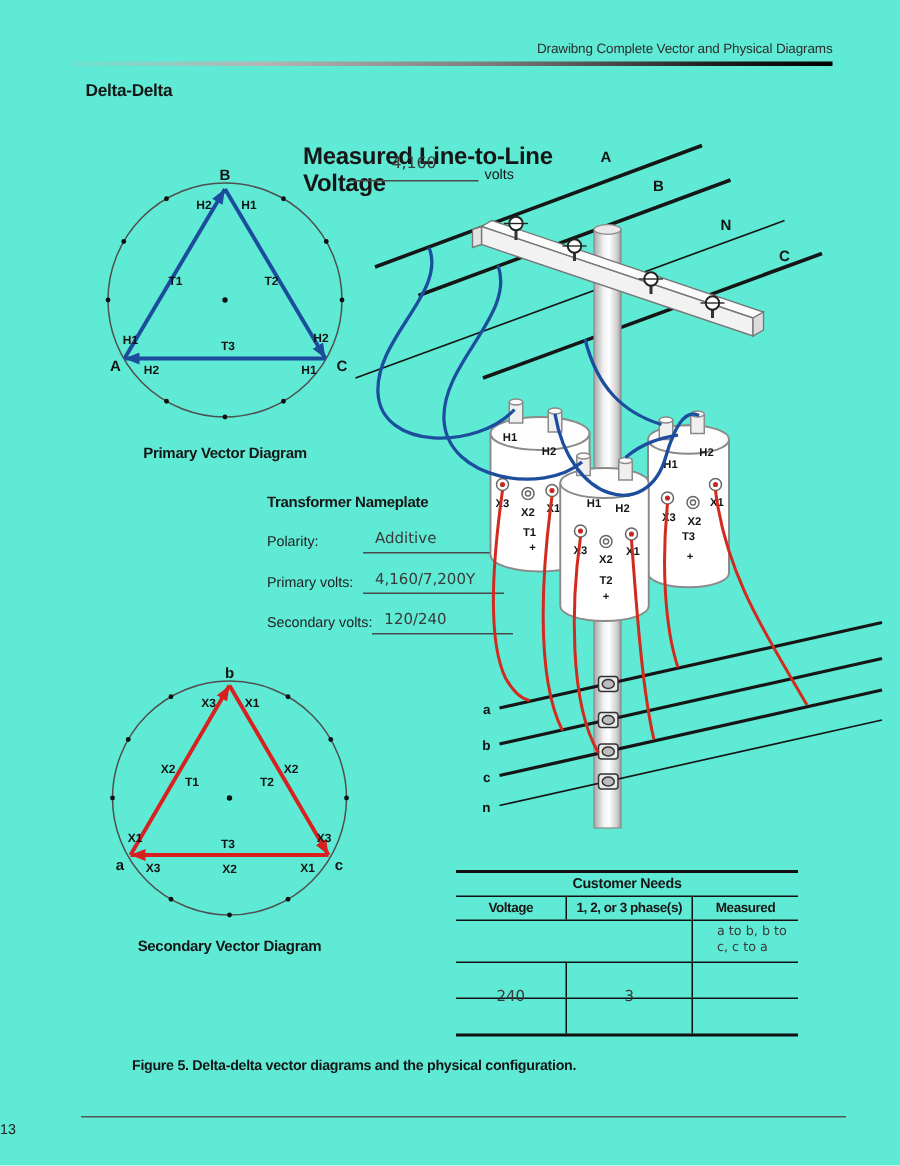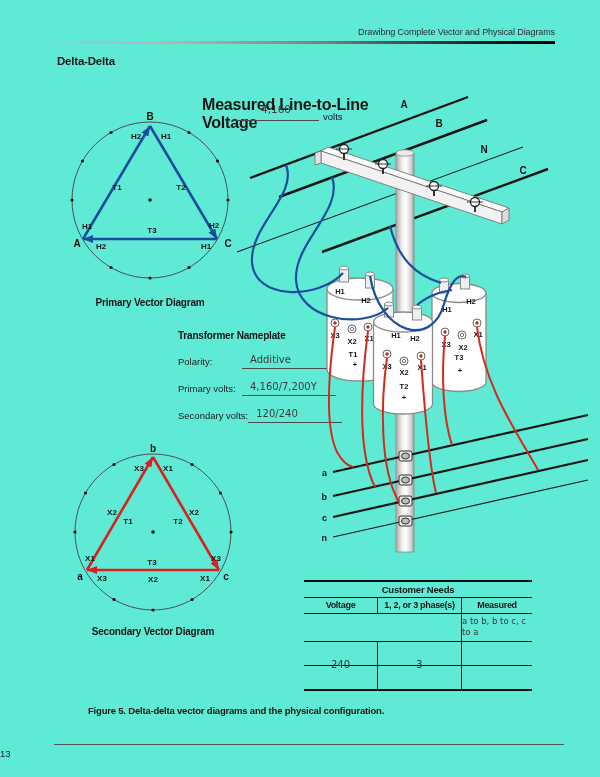--- a/index.html
+++ b/index.html
@@ -30,21 +30,21 @@
   .ct-row{display:flex;border-bottom:1px solid #111;}
   .ct-row:last-child{border-bottom:none;}
   .ct-cell{box-sizing:border-box;}
   .c1{width:73px;}
   .c2{width:84px;border-left:1px solid #111;}
   .c3{flex:1;border-left:1px solid #111;}
   .ct-head{height:15px;}
   .ct-head .ct-cell{font-size:9px;font-weight:bold;text-align:center;line-height:15px;letter-spacing:-0.3px;}
   .ct-data{height:27px;}
   .ct-data .c1,.ct-data .c2{font-size:10px;text-align:center;line-height:22px;margin-top:40px;}
-  .ct-data .c3{font-size:8.5px;line-height:1.25;padding:2px 1px 0 0;}
+  .ct-data .c3{font-size:8.5px;line-height:1.25;padding:2px 1px 0 16px;}
   .ct-empty{height:23px;}
   .figure-caption{left:88px;top:705px;font-size:9.5px;font-weight:bold;letter-spacing:-0.2px;}
   .footer-rule{left:54px;top:744px;width:510px;height:1px;background:#555;}
   .page-number{left:0;top:748px;width:600px;font-size:9.5px;color:#222;}
   svg{position:absolute;overflow:visible;}
   .svg-lbl{font:bold 8px "Liberation Sans",sans-serif;fill:#141414;}
   .svg-lbl-sm{font:bold 7.5px "Liberation Sans",sans-serif;fill:#141414;}
   .svg-vertex{font:bold 10px "Liberation Sans",sans-serif;fill:#141414;}
   .svg-line-lbl{font:bold 10px "Liberation Sans",sans-serif;fill:#141414;}
   .svg-sec-lbl{font:bold 9px "Liberation Sans",sans-serif;fill:#141414;}

